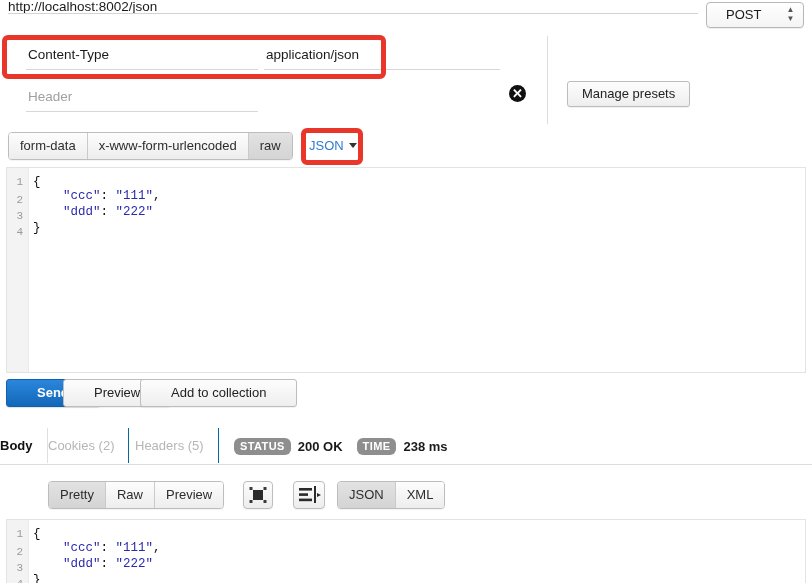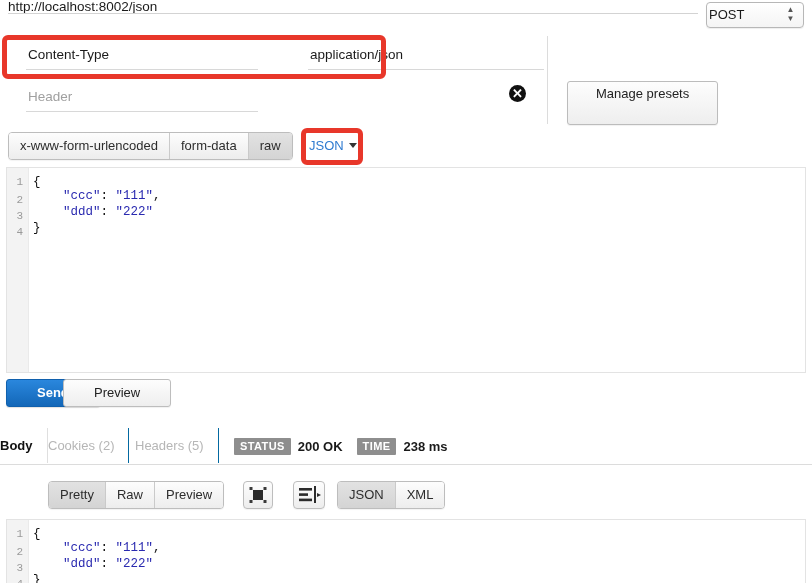--- a/index.html
+++ b/index.html
@@ -44,21 +44,21 @@
     position: absolute;
     right: 8px; top: 2px;
     width: 98px; height: 26px;
     box-sizing: border-box;
     border: 1px solid #b7b7b7;
     border-radius: 4px;
     background: linear-gradient(#ffffff, #f4f4f4);
     font-size: 13px;
     font-family: "Liberation Sans", sans-serif;
     color: #1a1a1a;
-    padding: 0 22px 0 2px;
+    padding: 0 22px 0 19px;
     line-height: 24px;
     cursor: default;
     box-shadow: 0 1px 1px rgba(0,0,0,0.07);
   }
   #method-arrows {
     position: absolute;
     right: 17px; top: 5px;
     width: 9px; height: 20px;
     font-size: 8px;
     line-height: 9px;
@@ -90,21 +90,21 @@
     border: none;
     border-bottom: 1px solid #d8d8d8;
     background: transparent;
     box-sizing: border-box;
     outline: none;
     padding: 0 2px;
     font-family: "Liberation Sans", sans-serif;
     color: #1a1a1a;
   }
   .hdr-key { left: 10px; width: 232px; }
-  .hdr-val { left: 248px; width: 236px; margin-left: 44px; }
+  .hdr-val { left: 248px; width: 236px; }
   .hdr-key::placeholder, .hdr-val::placeholder { color: #a0a0a0; }
 
   #row-filled { top: 6px; }
   #row-empty  { top: 48px; }
 
   #delete-header-btn {
     position: absolute;
     left: 493px; top: 54px;
     width: 17px; height: 17px;
     border-radius: 50%;
@@ -120,23 +120,23 @@
   }
   #vert-divider {
     position: absolute;
     left: 531px; top: 5px;
     width: 1px; height: 88px;
     background: #dcdcdc;
   }
   #manage-presets-btn {
     position: absolute;
     left: 551px; top: 50px;
-    height: 44px;
+    height: 26px;
     line-height: 24px;
-    padding: 0 28px;
+    padding: 0 14px;
     box-sizing: border-box;
     border: 1px solid #bcbcbc;
     border-radius: 3px;
     background: linear-gradient(#fdfdfd, #eeeeee);
     font-size: 13px;
     color: #222;
     font-family: "Liberation Sans", sans-serif;
     cursor: pointer;
     box-shadow: 0 1px 1px rgba(0,0,0,0.06);
   }
@@ -325,21 +325,21 @@
     align-items: center;
     font-size: 12.5px;
   }
   .sbadge {
     display: inline-block;
     background: #8e8e8e;
     color: #fff;
     font-weight: bold;
     font-size: 11px;
     letter-spacing: 0.4px;
-    border-radius: 1px;
+    border-radius: 6px;
     padding: 2px 6px;
     line-height: 13px;
     font-family: "Liberation Sans", sans-serif;
   }
   .svalue {
     display: inline-block;
     margin: 0 14px 0 7px;
     font-weight: bold;
     color: #1a1a1a;
     font-size: 13px;
@@ -409,42 +409,43 @@
     <input class="hdr-key" type="text" value="" placeholder="Header" style="">
   </div>
 
   <div id="delete-header-btn">✕</div>
   <div id="vert-divider"></div>
   <div id="manage-presets-btn">Manage presets</div>
 </div>
 
 <div id="body-tabs">
   <div class="tabgroup" id="body-type-group">
+    <div class="tab">form-data</div>
     <div class="tab">x-www-form-urlencoded</div>
-    <div class="tab">form-data</div>
     <div class="tab active">raw</div>
   </div>
   <div id="json-mode-btn" style="color: rgb(47, 123, 208);">
     <span>JSON</span><span class="caret"></span>
   </div>
 </div>
 
 <div class="editor" id="request-editor">
   <div class="gutter">
     <span class="ln">1</span>
     <span class="ln">2</span>
     <span class="ln">3</span>
     <span class="ln">4</span>
   </div>
   <div class="code" id="request-code"><div class="line"><span class="tok-punct">{</span></div><div class="line"><span>    </span><span class="tok-str">"ccc"</span><span class="tok-punct">: </span><span class="tok-str">"111"</span><span class="tok-punct">,</span></div><div class="line"><span>    </span><span class="tok-str">"ddd"</span><span class="tok-punct">: </span><span class="tok-str">"222"</span></div><div class="line"><span class="tok-punct">}</span></div></div>
 </div>
 
 <div id="actions">
   <div class="btn" id="send-btn">Send</div>
   <div class="btn" id="preview-btn">Preview</div>
+  <div class="btn" id="add-collection-btn">Add to collection</div>
 </div>
 
 <div id="response-bar">
   <div class="rtab" id="rtab-body">Body</div>
   <div class="rtab" id="rtab-cookies">Cookies (2)</div>
   <div class="rtab" id="rtab-headers">Headers (5)</div>
   <div id="status-group">
     <span class="sbadge">STATUS</span>
     <span class="svalue">200 OK</span>
     <span class="sbadge">TIME</span>

